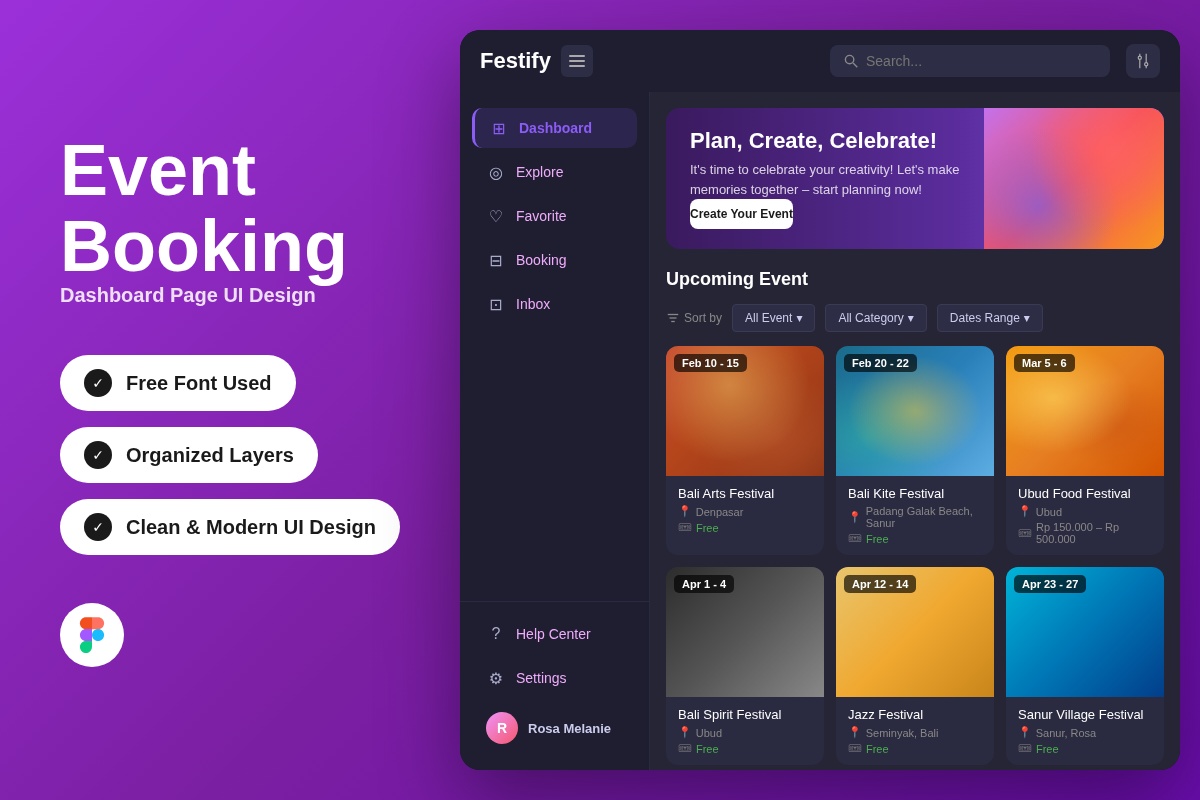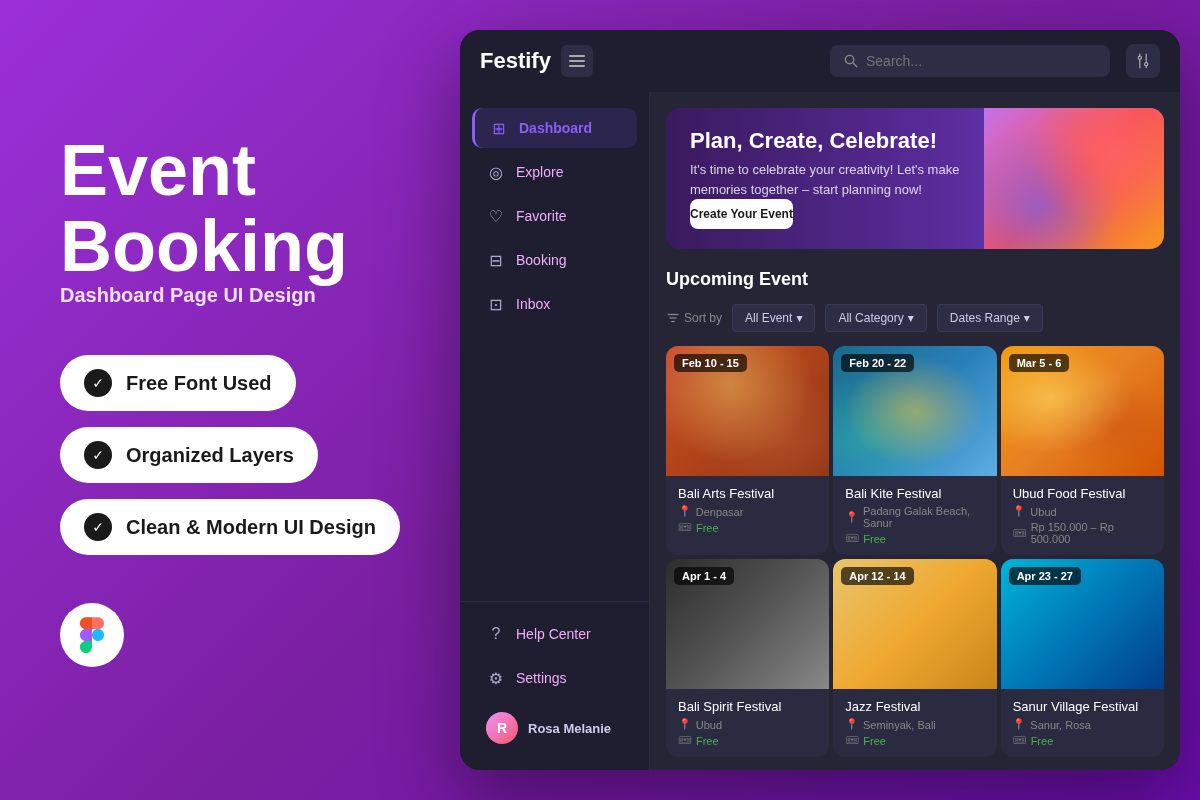--- a/index.html
+++ b/index.html
@@ -378,21 +378,21 @@
       cursor: pointer;
       display: flex;
       align-items: center;
       gap: 4px;
     }
 
     
     .events-grid {
       display: grid;
       grid-template-columns: repeat(3, 1fr);
-      gap: 4px;
+      gap: 12px;
     }
 
     .event-card {
       background: #2a2a40;
       border-radius: 12px;
       overflow: hidden;
       cursor: pointer;
     }
 
     .card-image {

